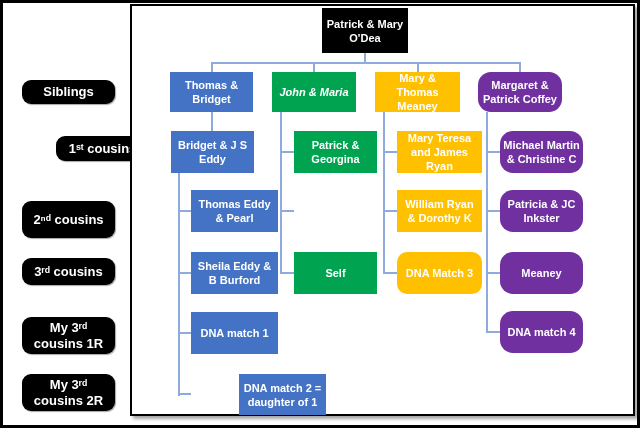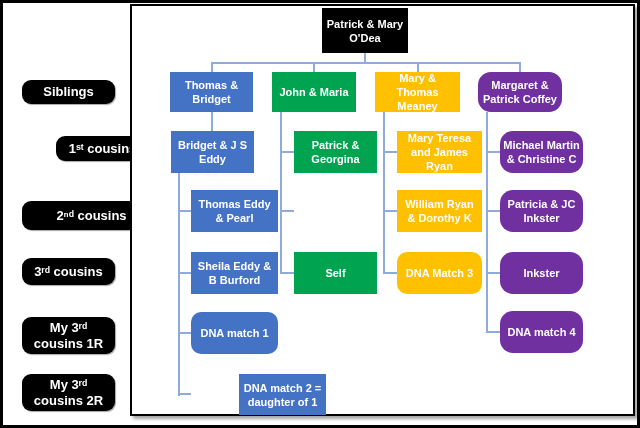--- a/index.html
+++ b/index.html
@@ -55,21 +55,21 @@
     background:var(--connector);
   }
 </style>
 </head>
 <body>
 
 <div class="stage">
 
   <div class="legend" style="top:80px;height:24px;">Siblings</div>
   <div class="legend" style="top:136px;height:25px;margin-left:34px;">1ˢᵗ cousins</div>
-  <div class="legend" style="top:201px;height:29px;padding-left:23px;">2ⁿᵈ cousins</div>
+  <div class="legend" style="top:201px;height:37px;">2ⁿᵈ cousins</div>
   <div class="legend" style="top:258px;height:27px;">3ʳᵈ cousins</div>
   <div class="legend" style="top:317px;height:37px;">My 3ʳᵈ
 cousins 1R</div>
   <div class="legend" style="top:374px;height:37px;">My 3ʳᵈ
 cousins 2R</div>
 
   <div class="panel">
 
     <div class="line" style="left:232px;top:47px;width:2px;height:9px;"></div>
     <div class="line" style="left:79px;top:56px;width:310px;height:2px;"></div>
@@ -97,39 +97,39 @@
 
     <div class="line" style="left:354px;top:106px;width:2px;height:221px;"></div>
     <div class="line" style="left:354px;top:145px;width:14px;height:2px;"></div>
     <div class="line" style="left:354px;top:204px;width:14px;height:2px;"></div>
     <div class="line" style="left:354px;top:266px;width:14px;height:2px;"></div>
     <div class="line" style="left:354px;top:325px;width:14px;height:2px;"></div>
 
     <div class="node blue" style="left:38px;top:66px;width:83px;height:40px;">Thomas &amp; Bridget</div>
 
     <div class="node black" style="left:190px;top:2px;width:86px;height:45px;">Patrick &amp; Mary O'Dea</div>
-    <div class="node green" style="left:140px;top:66px;width:84px;height:40px;">John &amp; Maria</div>
+    <div class="node green" style="left:140px;top:66px;width:84px;height:40px;font-style:italic;">John &amp; Maria</div>
     <div class="node gold" style="left:243px;top:66px;width:85px;height:40px;">Mary &amp; Thomas Meaney</div>
     <div class="node purple" style="left:346px;top:66px;width:84px;height:40px;">Margaret &amp; Patrick Coffey</div>
 
     <div class="node blue" style="left:39px;top:125px;width:83px;height:42px;">Bridget &amp; J S Eddy</div>
     <div class="node blue" style="left:59px;top:184px;width:87px;height:42px;">Thomas Eddy &amp; Pearl</div>
     <div class="node blue" style="left:59px;top:246px;width:87px;height:42px;">Sheila Eddy &amp; B Burford</div>
-    <div class="node blue" style="left:59px;top:306px;width:87px;height:42px;border-radius:10px;">DNA match 1</div>
+    <div class="node blue" style="left:59px;top:306px;width:87px;height:42px;">DNA match 1</div>
     <div class="node blue" style="left:59px;top:368px;width:87px;height:41px;margin-left:48px;">DNA match 2 = daughter of 1</div>
 
     <div class="node green" style="left:162px;top:125px;width:83px;height:42px;">Patrick &amp; Georgina</div>
     <div class="node green" style="left:162px;top:246px;width:83px;height:42px;">Self</div>
 
     <div class="node gold" style="left:265px;top:125px;width:85px;height:42px;">Mary Teresa and James Ryan</div>
     <div class="node gold" style="left:265px;top:184px;width:85px;height:42px;">William Ryan &amp; Dorothy K</div>
     <div class="node gold" style="left:265px;top:246px;width:85px;height:42px;border-radius:10px;">DNA Match 3</div>
 
     <div class="node purple" style="left:368px;top:184px;width:83px;height:42px;">Patricia &amp; JC Inkster</div>
     <div class="node purple" style="left:368px;top:125px;width:83px;height:42px;">Michael Martin &amp; Christine C</div>
-    <div class="node purple" style="left:368px;top:246px;width:83px;height:42px;">Inkster</div>
+    <div class="node purple" style="left:368px;top:246px;width:83px;height:42px;">Meaney</div>
     <div class="node purple" style="left:368px;top:305px;width:83px;height:42px;">DNA match 4</div>
 
   </div>
 
   <div class="outer-frame"></div>
 
 </div>
 
 </body></html>

